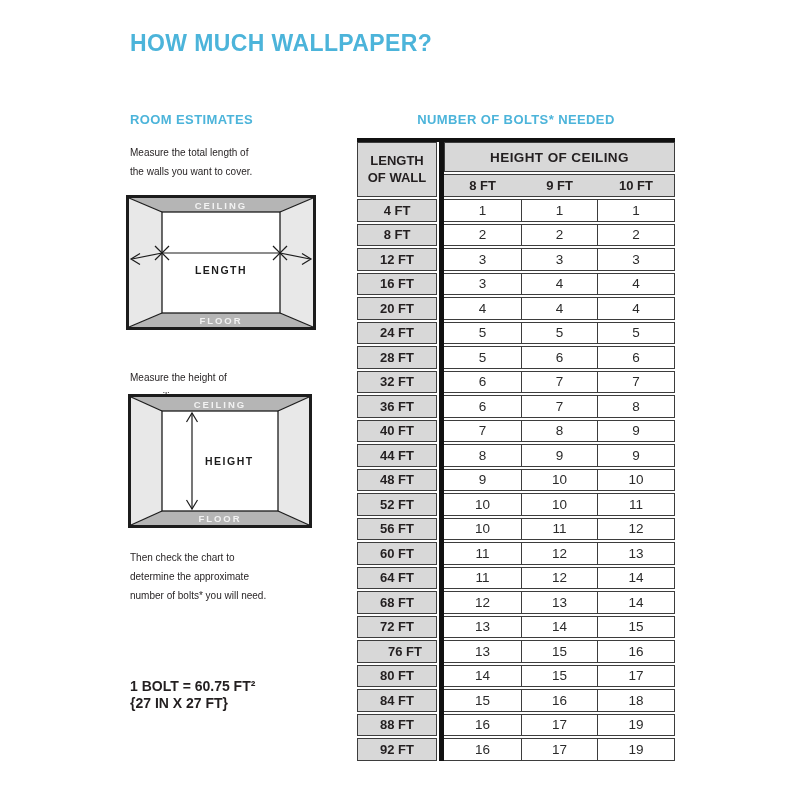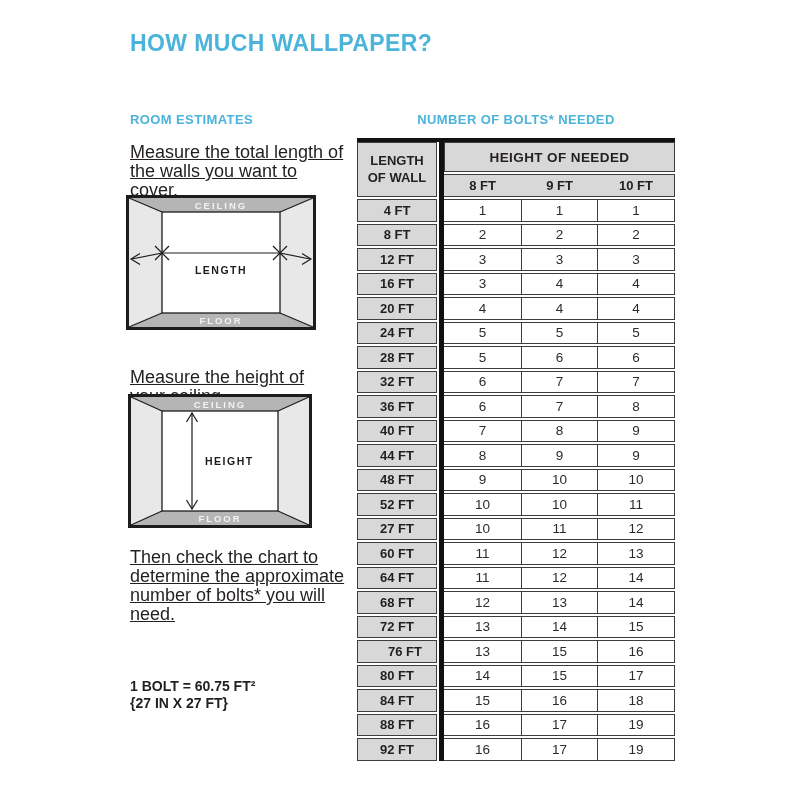--- a/index.html
+++ b/index.html
@@ -20,21 +20,21 @@
     position:absolute;left:130px;top:32px;margin:0;
     font-size:23px;font-weight:bold;letter-spacing:0.4px;line-height:1;
   }
   .section-label{
     position:absolute;font-size:13px;font-weight:bold;letter-spacing:0.4px;line-height:1;
   }
   .room-heading{left:130px;top:113px;}
   .table-heading{left:357px;top:113px;width:318px;text-align:center;}
   .para{
     position:absolute;left:130px;width:215px;margin:0;
-    font-size:18px;line-height:19px;white-space:pre-line;text-decoration:underline;
+    font-size:10px;line-height:19px;white-space:pre-line;
   }
   .step1{top:143px;}
   .step2{top:368px;}
   .step3{top:548px;}
   .diagram{position:absolute;display:block;}
   .diagram1{left:126px;top:195px;}
   .diagram2{left:128px;top:394px;}
   .footnote{position:absolute;left:130px;top:633px;font-size:14.5px;font-weight:bold;line-height:17px;}
   .footnote .indent{padding-left:10px;}
   .boltinfo{position:absolute;left:130px;top:678px;font-size:14px;font-weight:bold;line-height:17px;}
@@ -148,21 +148,21 @@
   </div>
 
   <div class="section-label accent table-heading">NUMBER OF BOLTS* NEEDED</div>
 
   <div class="table-wrap">
     <div class="top-bar"></div>
     <div class="grid">
       <div class="cell rowhdr">LENGTH
 OF WALL</div>
       <div class="vbar"></div>
-      <div class="cell grouphdr">HEIGHT OF NEEDED</div>
+      <div class="cell grouphdr">HEIGHT OF CEILING</div>
       <div class="cell subhdr sub1">8 FT</div>
       <div class="cell subhdr sub2">9 FT</div>
       <div class="cell subhdr sub3">10 FT</div>
     <div class="cell lbl" style="grid-area: 3 / 1;">4 FT</div>
         <div class="cell val v1" style="grid-area: 3 / 3;">1</div>
         <div class="cell val v2" style="grid-area: 3 / 4;">1</div>
         <div class="cell val v3" style="grid-area: 3 / 5;">1</div>
         <div class="cell lbl" style="grid-area: 4 / 1;">8 FT</div>
         <div class="cell val v1" style="grid-area: 4 / 3;">2</div>
         <div class="cell val v2" style="grid-area: 4 / 4;">2</div>
@@ -204,21 +204,21 @@
         <div class="cell val v2" style="grid-area: 13 / 4;">9</div>
         <div class="cell val v3" style="grid-area: 13 / 5;">9</div>
         <div class="cell lbl" style="grid-area: 14 / 1;">48 FT</div>
         <div class="cell val v1" style="grid-area: 14 / 3;">9</div>
         <div class="cell val v2" style="grid-area: 14 / 4;">10</div>
         <div class="cell val v3" style="grid-area: 14 / 5;">10</div>
         <div class="cell lbl" style="grid-area: 15 / 1;">52 FT</div>
         <div class="cell val v1" style="grid-area: 15 / 3;">10</div>
         <div class="cell val v2" style="grid-area: 15 / 4;">10</div>
         <div class="cell val v3" style="grid-area: 15 / 5;">11</div>
-        <div class="cell lbl" style="grid-area: 16 / 1;">27 FT</div>
+        <div class="cell lbl" style="grid-area: 16 / 1;">56 FT</div>
         <div class="cell val v1" style="grid-area: 16 / 3;">10</div>
         <div class="cell val v2" style="grid-area: 16 / 4;">11</div>
         <div class="cell val v3" style="grid-area: 16 / 5;">12</div>
         <div class="cell lbl" style="grid-area: 17 / 1;">60 FT</div>
         <div class="cell val v1" style="grid-area: 17 / 3;">11</div>
         <div class="cell val v2" style="grid-area: 17 / 4;">12</div>
         <div class="cell val v3" style="grid-area: 17 / 5;">13</div>
         <div class="cell lbl" style="grid-area: 18 / 1;">64 FT</div>
         <div class="cell val v1" style="grid-area: 18 / 3;">11</div>
         <div class="cell val v2" style="grid-area: 18 / 4;">12</div>

